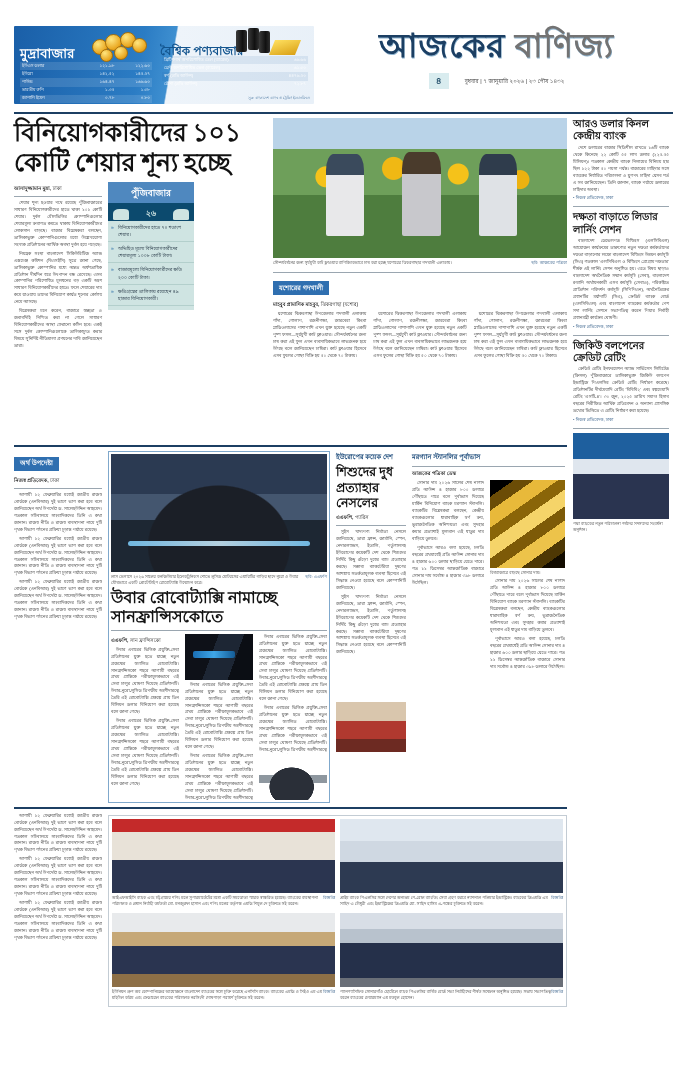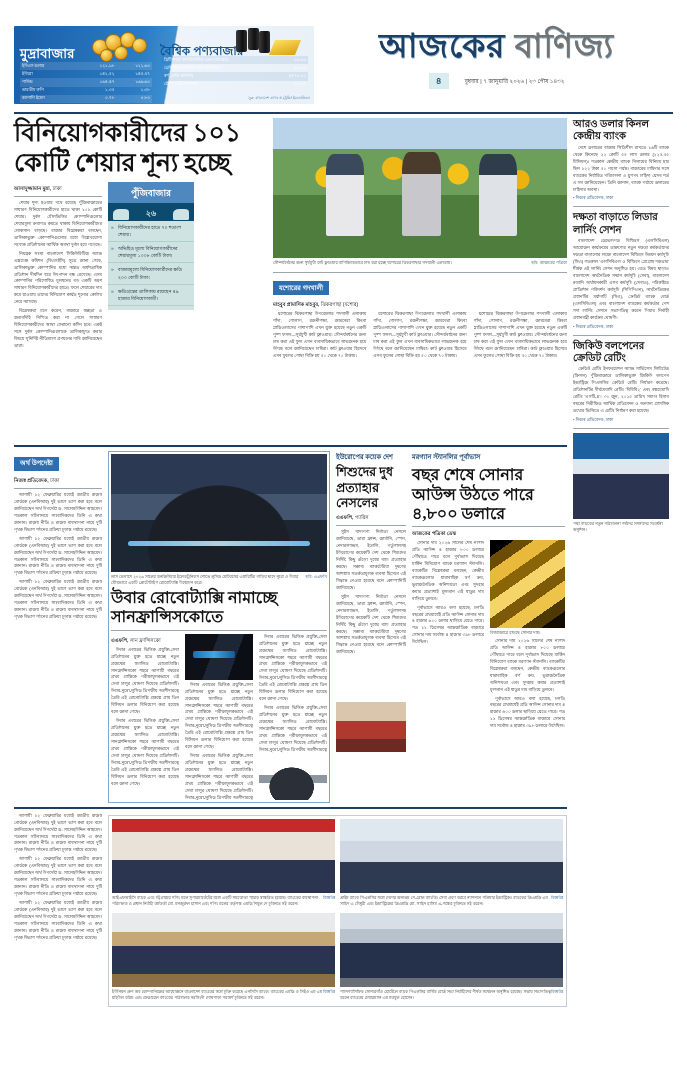--- a/index.html
+++ b/index.html
@@ -470,21 +470,20 @@
           <div class="hr-thin"></div>
           <div class="txt" style="height:170px;overflow:hidden">
             <p>সুইস খাদ্যপণ্য নির্মাতা নেসলে জানিয়েছে, তারা ফ্রান্স, জার্মানি, স্পেন, নেদারল্যান্ডস, ইতালি, পর্তুগালসহ ইউরোপের কয়েকটি দেশ থেকে শিশুদের নির্দিষ্ট কিছু গুঁড়ো দুধের ব্যাচ প্রত্যাহার করছে। সম্ভাব্য ব্যাকটেরিয়া দূষণের আশঙ্কায় সতর্কতামূলক ব্যবস্থা হিসেবে এই সিদ্ধান্ত নেওয়া হয়েছে বলে কোম্পানিটি জানিয়েছে।</p>
             <p>সুইস খাদ্যপণ্য নির্মাতা নেসলে জানিয়েছে, তারা ফ্রান্স, জার্মানি, স্পেন, নেদারল্যান্ডস, ইতালি, পর্তুগালসহ ইউরোপের কয়েকটি দেশ থেকে শিশুদের নির্দিষ্ট কিছু গুঁড়ো দুধের ব্যাচ প্রত্যাহার করছে। সম্ভাব্য ব্যাকটেরিয়া দূষণের আশঙ্কায় সতর্কতামূলক ব্যবস্থা হিসেবে এই সিদ্ধান্ত নেওয়া হয়েছে বলে কোম্পানিটি জানিয়েছে।</p>
           </div>
           <div class="photo ph-milk" style="height:50px;width:100%;margin-top:3px"></div>
         </div>
 
         <div style="width:153px">
           <div class="kicker-plain">মরগ্যান স্ট্যানলির পূর্বাভাস</div>
-          <h2 class="head-l">বছর শেষে সোনার আউন্স উঠতে পারে ৪,৮০০ ডলারে</h2>
           <div class="hr-thin" style="margin:3px 0"></div>
           <div class="byline">আজকের পত্রিকা ডেস্ক</div>
           <div style="display:flex;gap:6px">
             <div style="width:72px">
               <div class="txt" style="height:212px;overflow:hidden">
                 <p>সোনার দাম ২০২৬ সালের শেষ নাগাদ প্রতি আউন্স ৪ হাজার ৮০০ ডলারে পৌঁছাতে পারে বলে পূর্বাভাস দিয়েছে মার্কিন বিনিয়োগ ব্যাংক মরগ্যান স্ট্যানলি। ব্যাংকটির বিশ্লেষকরা বলছেন, কেন্দ্রীয় ব্যাংকগুলোর ধারাবাহিক স্বর্ণ ক্রয়, ভূরাজনৈতিক অনিশ্চয়তা এবং সুদহার কমার প্রত্যাশাই মূল্যবান এই ধাতুর দাম বাড়িয়ে তুলবে।</p>
                 <p>পূর্বাভাসে আরও বলা হয়েছে, চলতি বছরের প্রথমার্ধেই প্রতি আউন্স সোনার দাম ৪ হাজার ৬০০ ডলার ছাড়িয়ে যেতে পারে। গত ১১ ডিসেম্বর আন্তর্জাতিক বাজারে সোনার দাম সর্বোচ্চ ৪ হাজার ৩৯৮ ডলারে উঠেছিল।</p>
               </div>
             </div>
             <div style="width:75px">

